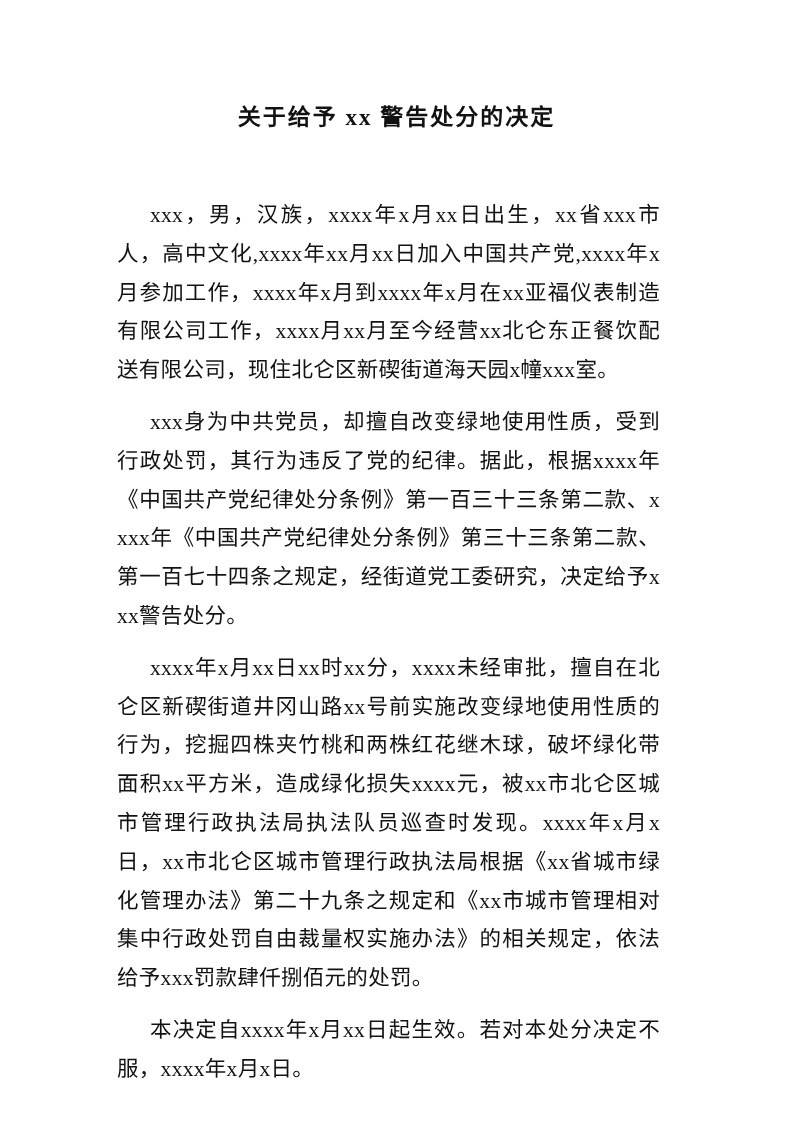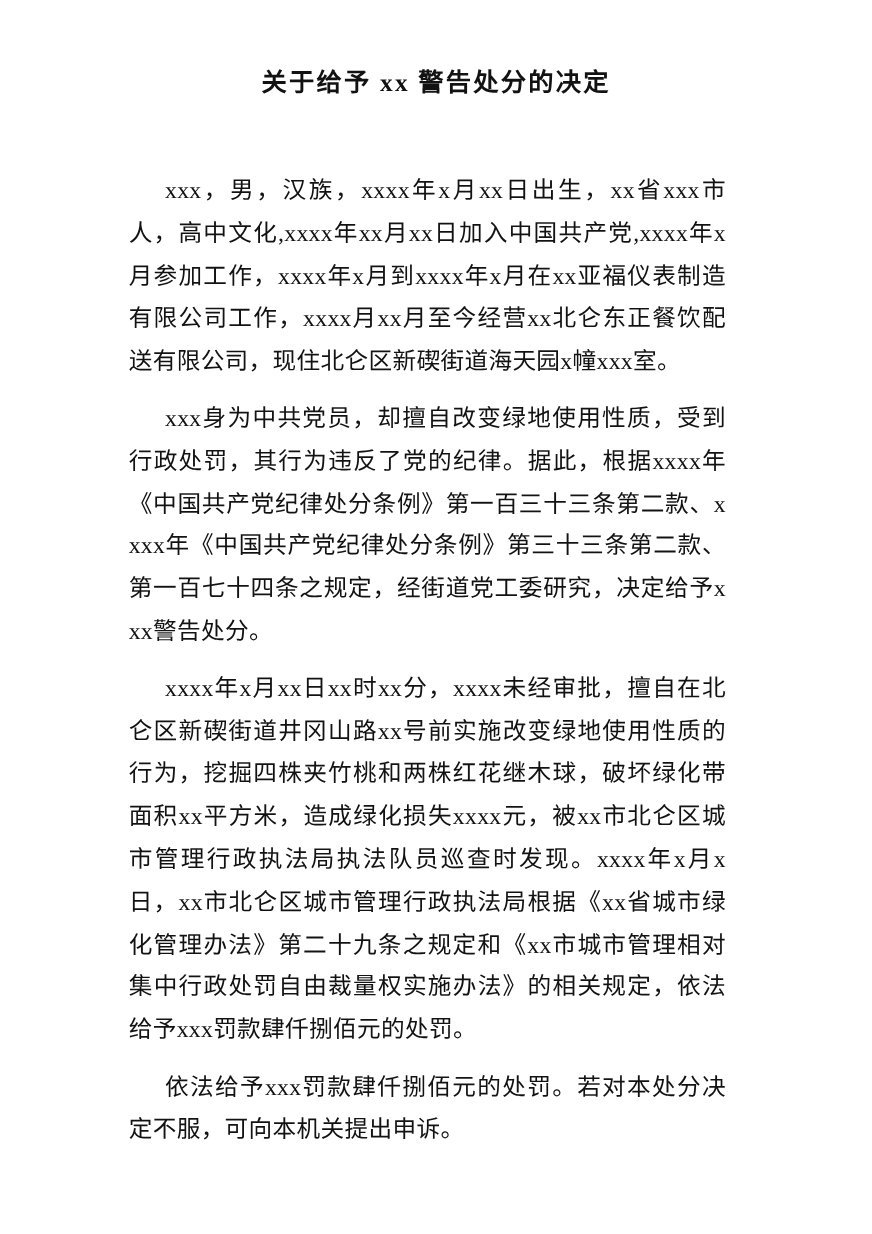--- a/index.html
+++ b/index.html
@@ -10,21 +10,21 @@
   body {
     width: 793px;
     height: 1122px;
     overflow: hidden;
   }
   .page {
     box-sizing: border-box;
     width: 793px;
     height: 1122px;
     background: #ffffff;
-    padding: 59px 117px 0 117px;
+    padding: 101px 117px 0 117px;
     font-family: "Liberation Serif", "DejaVu Serif", serif;
     color: #121212;
   }
   .doc-title {
     margin: 0 0 61px 0;
     font-size: 23px;
     line-height: 34px;
     font-weight: 700;
     text-align: center;
     letter-spacing: 2px;
@@ -45,15 +45,15 @@
 </head>
 <body>
 
 <div class="page">
   <h1 class="doc-title">关于给予 xx 警告处分的决定</h1>
 
   <div class="doc-body">
     <p>xxx，男，汉族，xxxx年x月xx日出生，xx省xxx市人，高中文化,xxxx年xx月xx日加入中国共产党,xxxx年x月参加工作，xxxx年x月到xxxx年x月在xx亚福仪表制造有限公司工作，xxxx月xx月至今经营xx北仑东正餐饮配送有限公司，现住北仑区新碶街道海天园x幢xxx室。</p>
     <p>xxx身为中共党员，却擅自改变绿地使用性质，受到行政处罚，其行为违反了党的纪律。据此，根据xxxx年《中国共产党纪律处分条例》第一百三十三条第二款、xxxx年《中国共产党纪律处分条例》第三十三条第二款、第一百七十四条之规定，经街道党工委研究，决定给予xxx警告处分。</p>
     <p>xxxx年x月xx日xx时xx分，xxxx未经审批，擅自在北仑区新碶街道井冈山路xx号前实施改变绿地使用性质的行为，挖掘四株夹竹桃和两株红花继木球，破坏绿化带面积xx平方米，造成绿化损失xxxx元，被xx市北仑区城市管理行政执法局执法队员巡查时发现。xxxx年x月x日，xx市北仑区城市管理行政执法局根据《xx省城市绿化管理办法》第二十九条之规定和《xx市城市管理相对集中行政处罚自由裁量权实施办法》的相关规定，依法给予xxx罚款肆仟捌佰元的处罚。</p>
-    <p>依法给予xxx罚款肆仟捌佰元的处罚。若对本处分决定不服，可向本机关提出申诉。</p>
+    <p>本决定自xxxx年x月xx日起生效。若对本处分决定不服，xxxx年x月x日。</p>
   </div>
 </div>
 
 </body></html>

